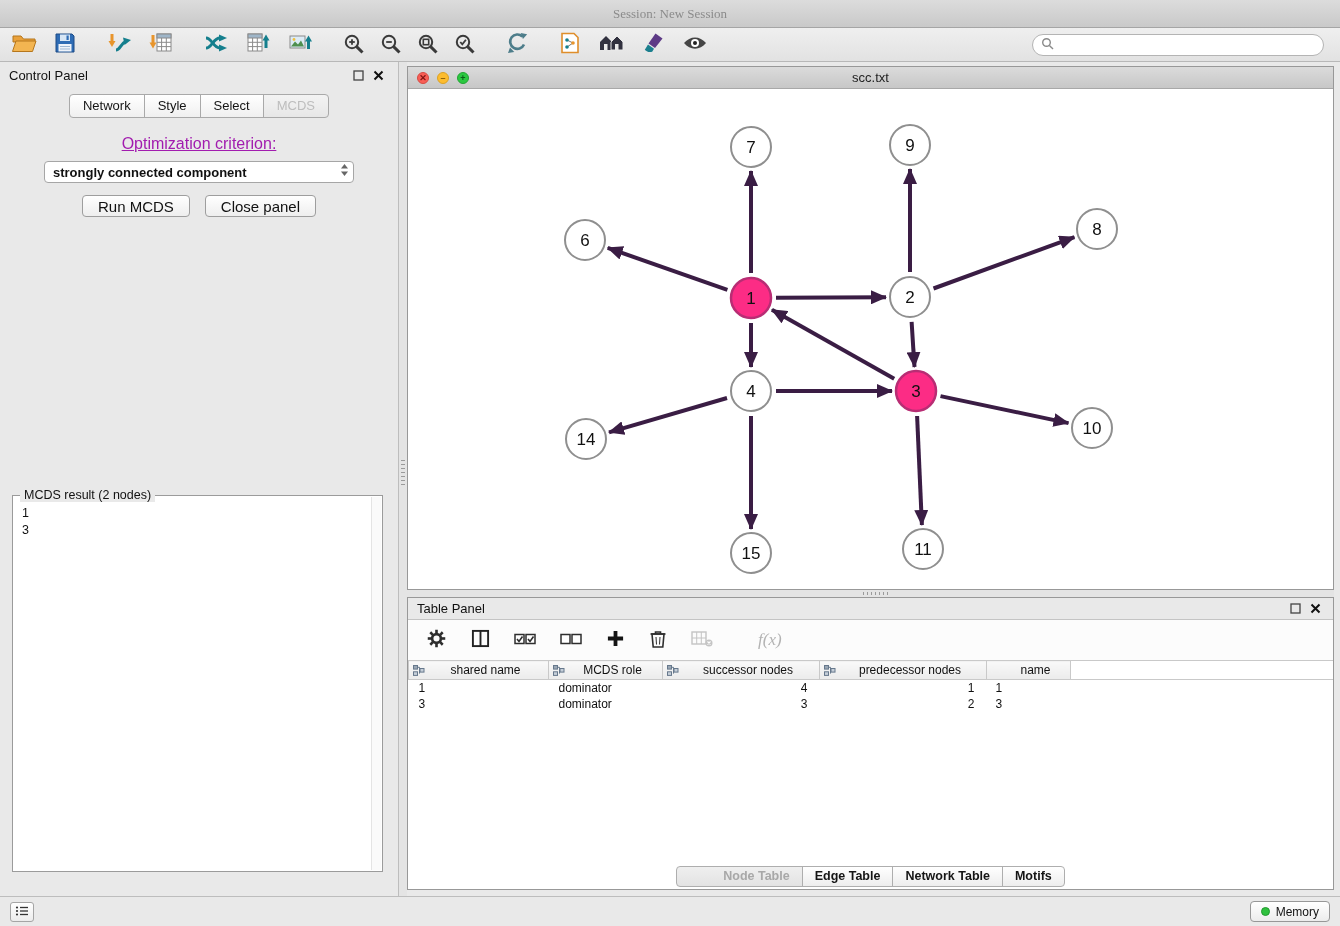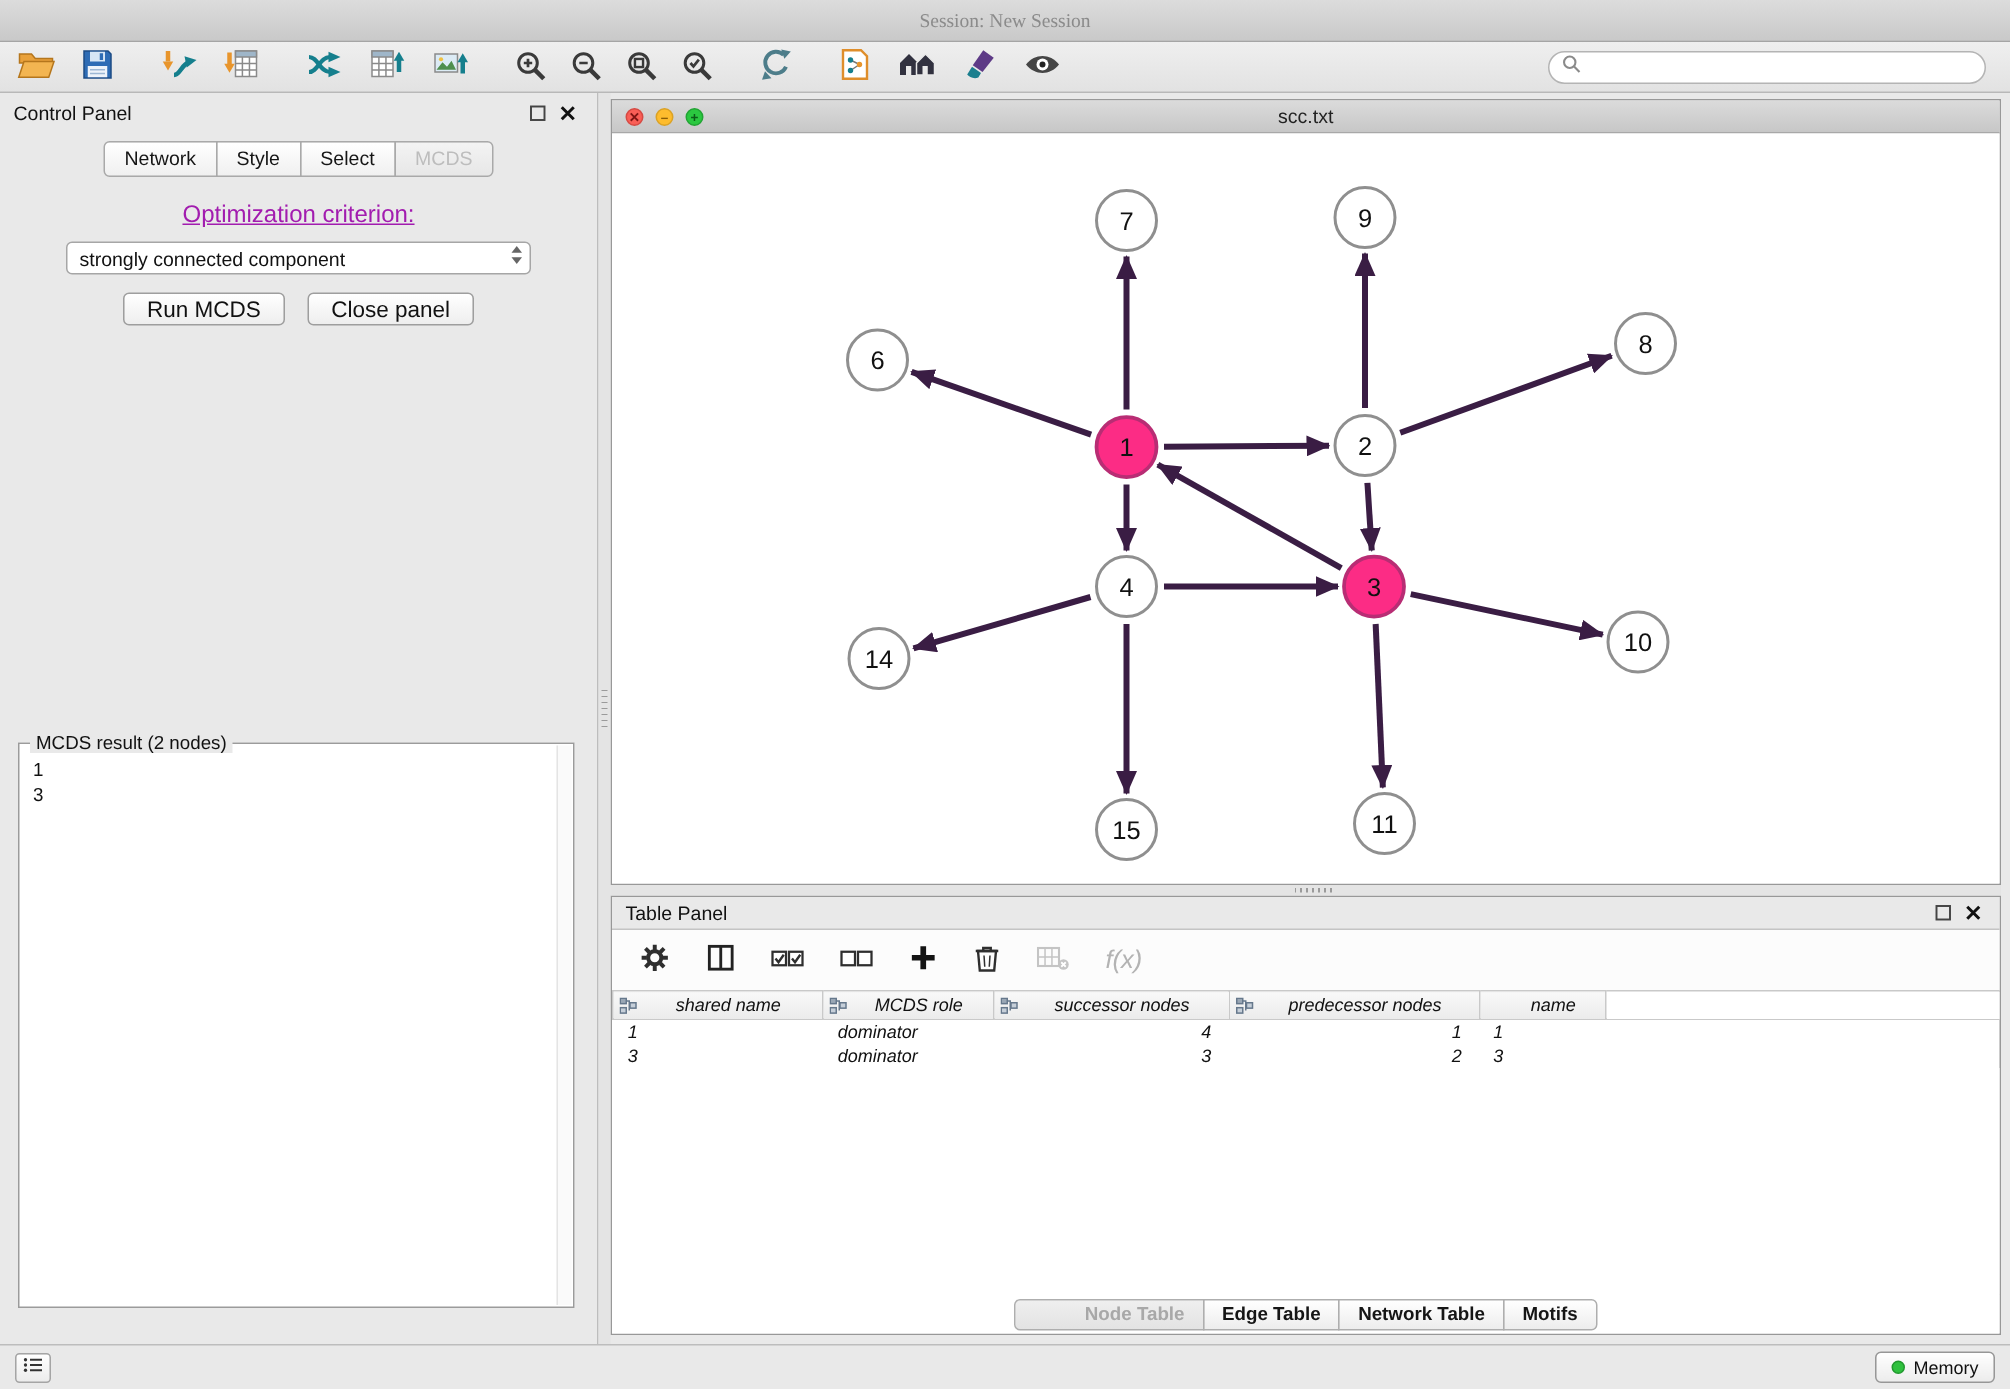--- a/index.html
+++ b/index.html
@@ -69,21 +69,21 @@
   .cp-tab:last-child { border-radius:0 4px 4px 0; }
   .cp-tab.disabled-active { color:#bdbdbd; background:linear-gradient(#f3f3f3,#e7e7e7); }
 
   .opt-label { text-align:center; font-size:16px; margin-top:17px; color:#a21caf;text-decoration:underline; }
 
   .dropdown {
     margin:8px 44px 0; height:22px;
     background:#fff; border:1px solid #a6a6a6; border-radius:4px;
     display:flex; align-items:center; padding:0 4px 0 8px; cursor:pointer;
   }
-  .dd-text { font-size:13px; flex:1; color:#111; }
+  .dd-text { font-size:13px; flex:1; color:#111;font-weight:bold; }
 
   .cp-buttons { display:flex; justify-content:center; gap:15px; margin-top:12px; }
   .btn {
     height:22px; padding:0 15px;
     font-size:15px; color:#111;
     background:linear-gradient(#ffffff,#eeeeee);
     border:1px solid #9e9e9e; border-radius:4px; cursor:pointer;
     font-family:"Liberation Sans",sans-serif;
   }
 
@@ -148,23 +148,23 @@
     height:22px; background:#e9e9e9; border-bottom:1px solid #c4c4c4;
     display:flex; align-items:center; padding:0 12px 0 9px;
     font-size:13px; color:#111;
   }
   .tp-toolbar {
     height:40px; background:#fcfcfc;
     display:flex; align-items:center; gap:24px; padding-left:18px;
   }
   .tp-btn { border:none; background:transparent; padding:0; cursor:pointer; display:flex; align-items:center; }
   .tp-btn.disabled { cursor:default; }
-  .fx { font-family:Liberation Sans, sans-serif; font-style:italic; font-size:17px; color:#b3b3b3; }
-
-  table.nt { border-collapse:collapse; width:100%; table-layout:fixed;font-style:italic; }
+  .fx { font-family:Liberation Serif, serif; font-style:italic; font-size:17px; color:#b3b3b3;margin-left:21px; }
+
+  table.nt { border-collapse:collapse; width:100%; table-layout:fixed; }
   table.nt th {
     height:19px; background:linear-gradient(#f9f9f9,#ebebeb);
     border:1px solid #c9c9c9; font-size:12px; font-weight:normal; color:#111;
     position:relative; text-align:center; padding:0 4px 0 18px; cursor:pointer;
     white-space:nowrap; overflow:hidden;
   }
   table.nt th .cicon { position:absolute; left:4px; top:4px; }
   table.nt th.filler { border-left:none; border-right:none; background:#fff; border-top:1px solid #c9c9c9; border-bottom:1px solid #c9c9c9; }
   table.nt td { font-size:12px; height:16px; color:#111; white-space:nowrap; overflow:hidden; cursor:default; }
   td.al { text-align:left; padding-left:10px; }

